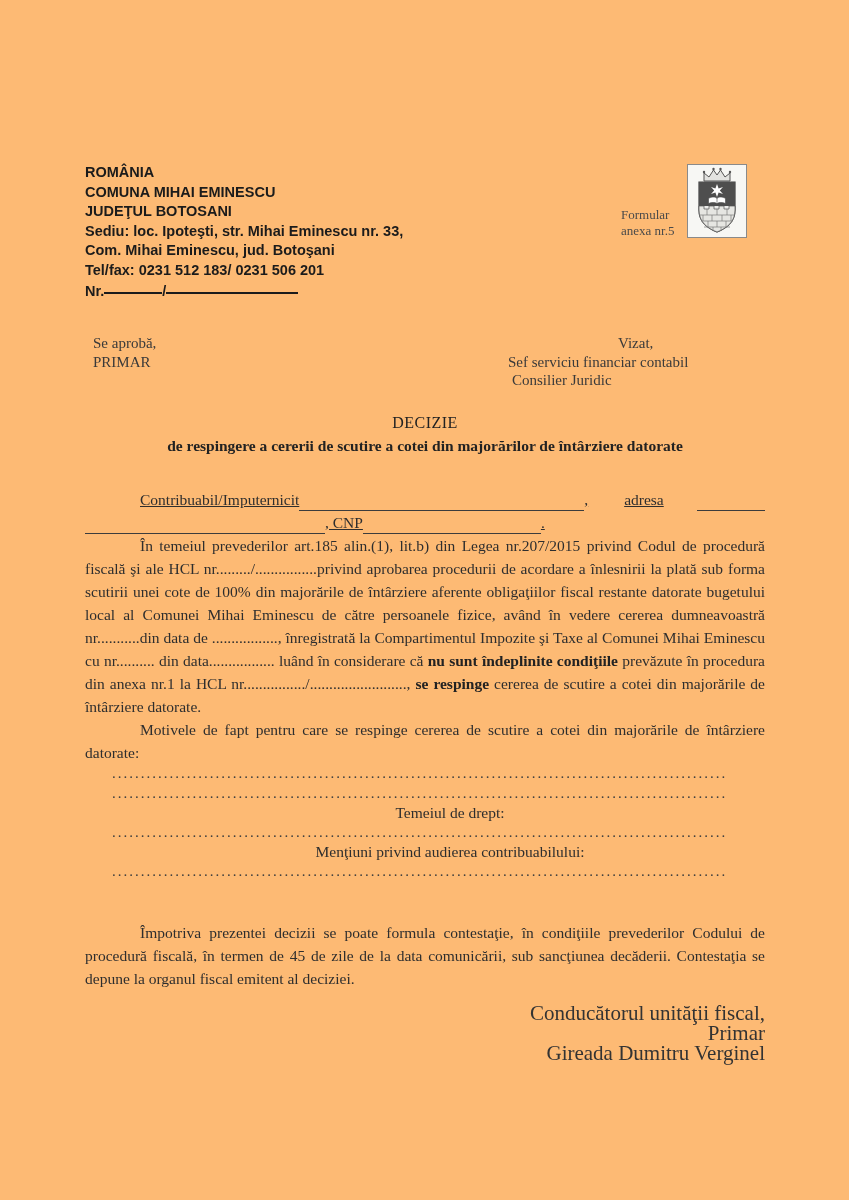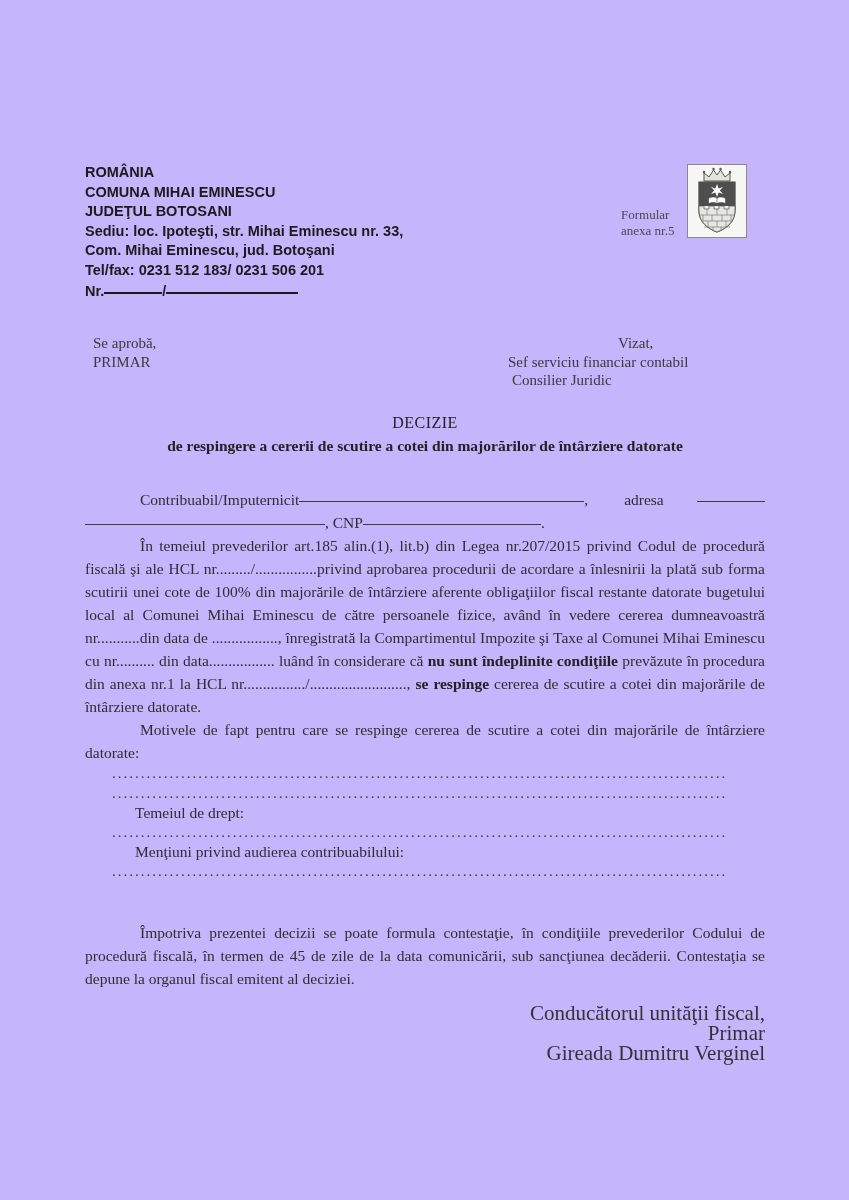--- a/index.html
+++ b/index.html
@@ -1,17 +1,17 @@
 <!DOCTYPE html>
 <html><head>
 <meta charset="utf-8">
 <style>
   html,body{margin:0;padding:0;width:849px;height:1200px;overflow:hidden;background:#ffffff;}
   .page{
-    position:relative;width:849px;height:1200px;background:#c4b5fd;
+    position:relative;width:849px;height:1200px;background:#fdba74;
     font-family:"Liberation Serif",serif;color:#2e2e2e;
   }
   
   .letterhead{position:absolute;left:85px;top:163px;width:680px;}
   .lh-line{
     font-family:"Liberation Sans",sans-serif;font-weight:700;
     font-size:14.5px;line-height:19.5px;color:#1b1b1b;white-space:nowrap;
   }
   .nr-row{
     font-family:"Liberation Sans",sans-serif;font-weight:700;
@@ -29,33 +29,33 @@
   .approve-left{position:absolute;left:8px;top:0;}
   .approve-right{position:absolute;left:423px;top:0;width:250px;}
   .vizat{padding-left:110px;}
   .consilier{padding-left:4px;}
   
   .title-block{position:absolute;left:85px;top:412px;width:680px;text-align:center;color:#222;}
   .title-main{font-size:16px;font-weight:400;line-height:21px;letter-spacing:0.5px;}
   .title-sub{font-size:15.5px;font-weight:700;line-height:22px;margin-top:2px;}
   
   .body-flow{position:absolute;left:85px;top:488px;width:680px;font-size:15.5px;line-height:23px;}
-  .frow{display:flex;align-items:center;height:23px;white-space:nowrap;}
+  .frow{display:flex;align-items:flex-end;height:23px;white-space:nowrap;text-decoration:underline;}
   .frow .indent{width:55px;}
   .b1{width:285px;}
   .b2{flex:1;}
   .b3{width:240px;}
   .b4{width:178px;}
   .adresa-label{margin-left:36px;margin-right:33px;}
   .para{text-align:justify;text-indent:55px;margin:0;}
   .dotline{
     height:19.5px;line-height:19.5px;margin-left:27px;width:615px;
     overflow:hidden;white-space:nowrap;letter-spacing:2px;font-size:15px;color:#3f3f3f;
   }
-  .label-line{height:19.5px;line-height:19.5px;padding-left:50px;text-align:left;}
+  .label-line{height:19.5px;line-height:19.5px;padding-left:50px;text-align:center;}
   .para-appeal{text-align:justify;text-indent:55px;margin:40px 0 0 0;}
   
   .signature{margin-top:13px;text-align:right;font-size:21px;line-height:20px;color:#333;}
   .bold-seg{font-weight:700;color:#222;}
 </style>
 </head>
 <body>
 
 <div class="page">
 

